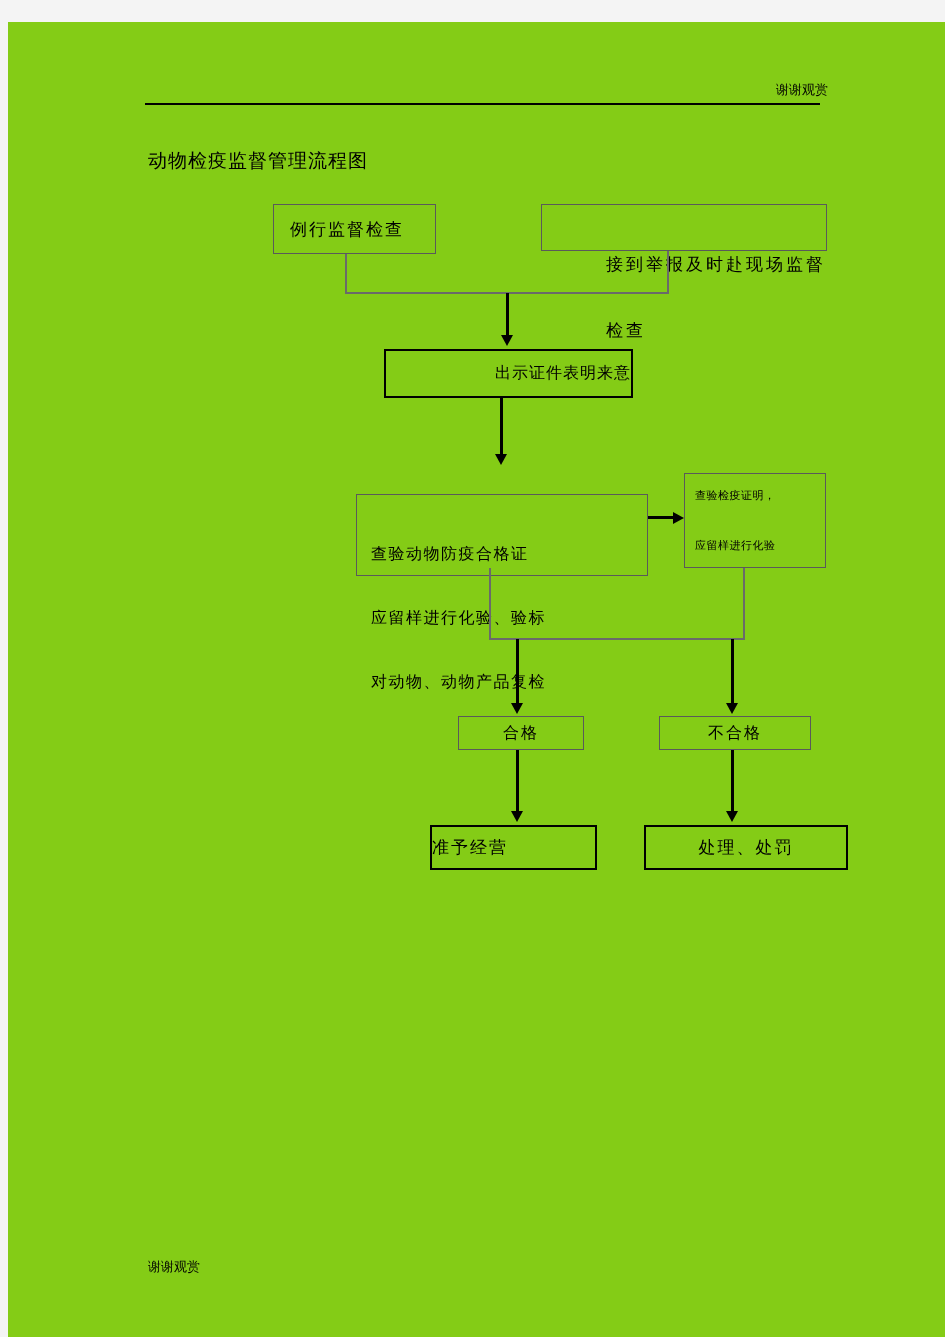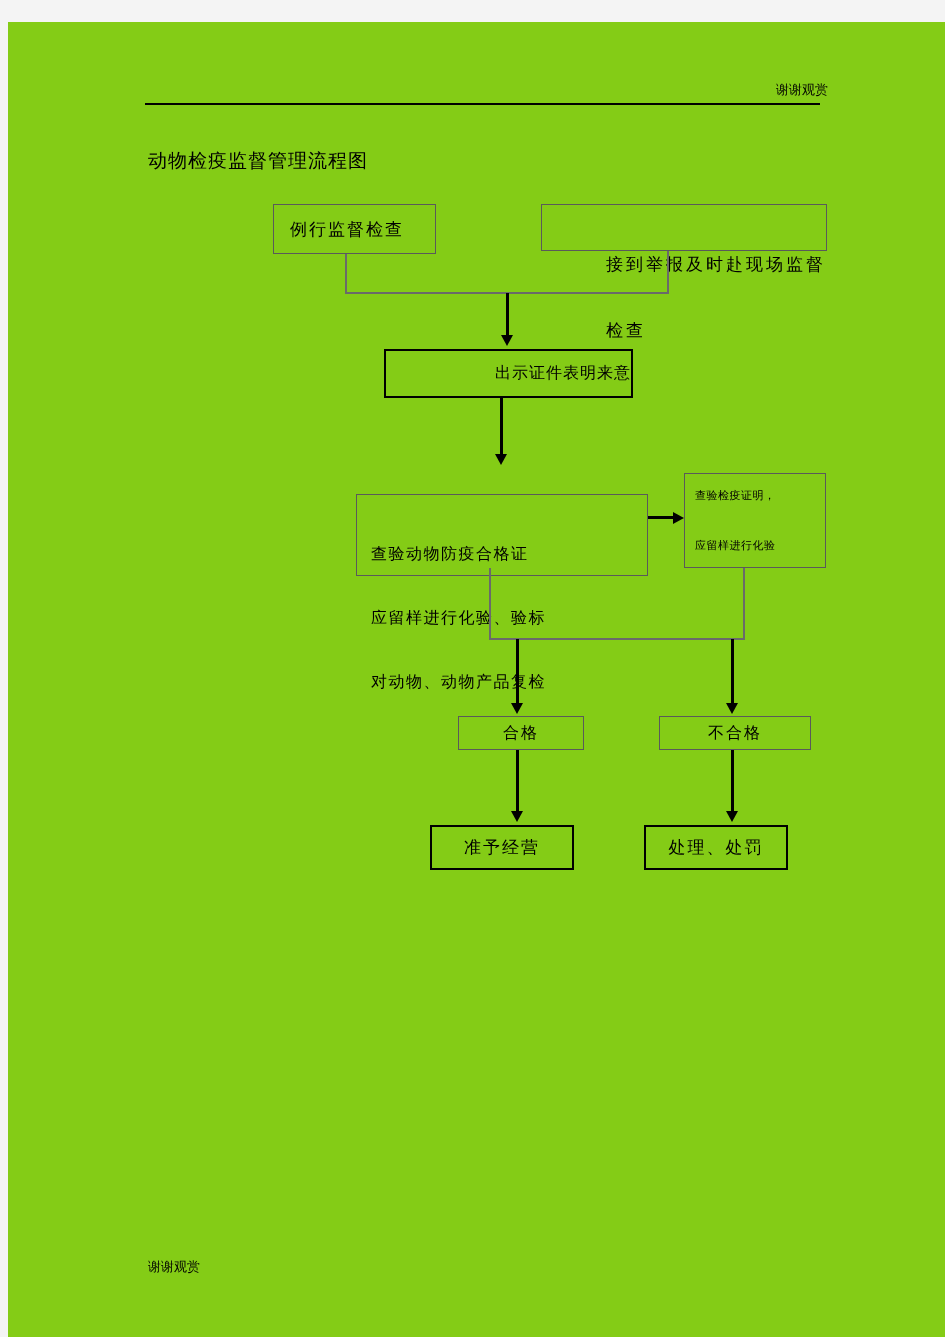--- a/index.html
+++ b/index.html
@@ -118,27 +118,26 @@
     left: 450px; top: 694px; width: 126px; height: 34px;
     font-size: 16px; letter-spacing: 2px;
     justify-content: center;
   }
   #n-fail {
     left: 651px; top: 694px; width: 152px; height: 34px;
     font-size: 16px; letter-spacing: 2px;
     justify-content: center;
   }
   #n-allow {
-    left: 422px; top: 803px; width: 144px; height: 45px;
+    left: 422px; top: 803px; width: 167px; height: 45px;
     font-size: 17px; letter-spacing: 2px;
     border: 2px solid #000;
-    justify-content: center;
   }
   #n-penalty {
-    left: 636px; top: 803px; width: 144px; height: 45px;
+    left: 636px; top: 803px; width: 204px; height: 45px;
     font-size: 17px; letter-spacing: 2px;
     border: 2px solid #000;
     justify-content: center;
   }
   
   .ln {
     position: absolute;
     background: #000;
   }
   .ln.thin { background: #6a6a6a; }

